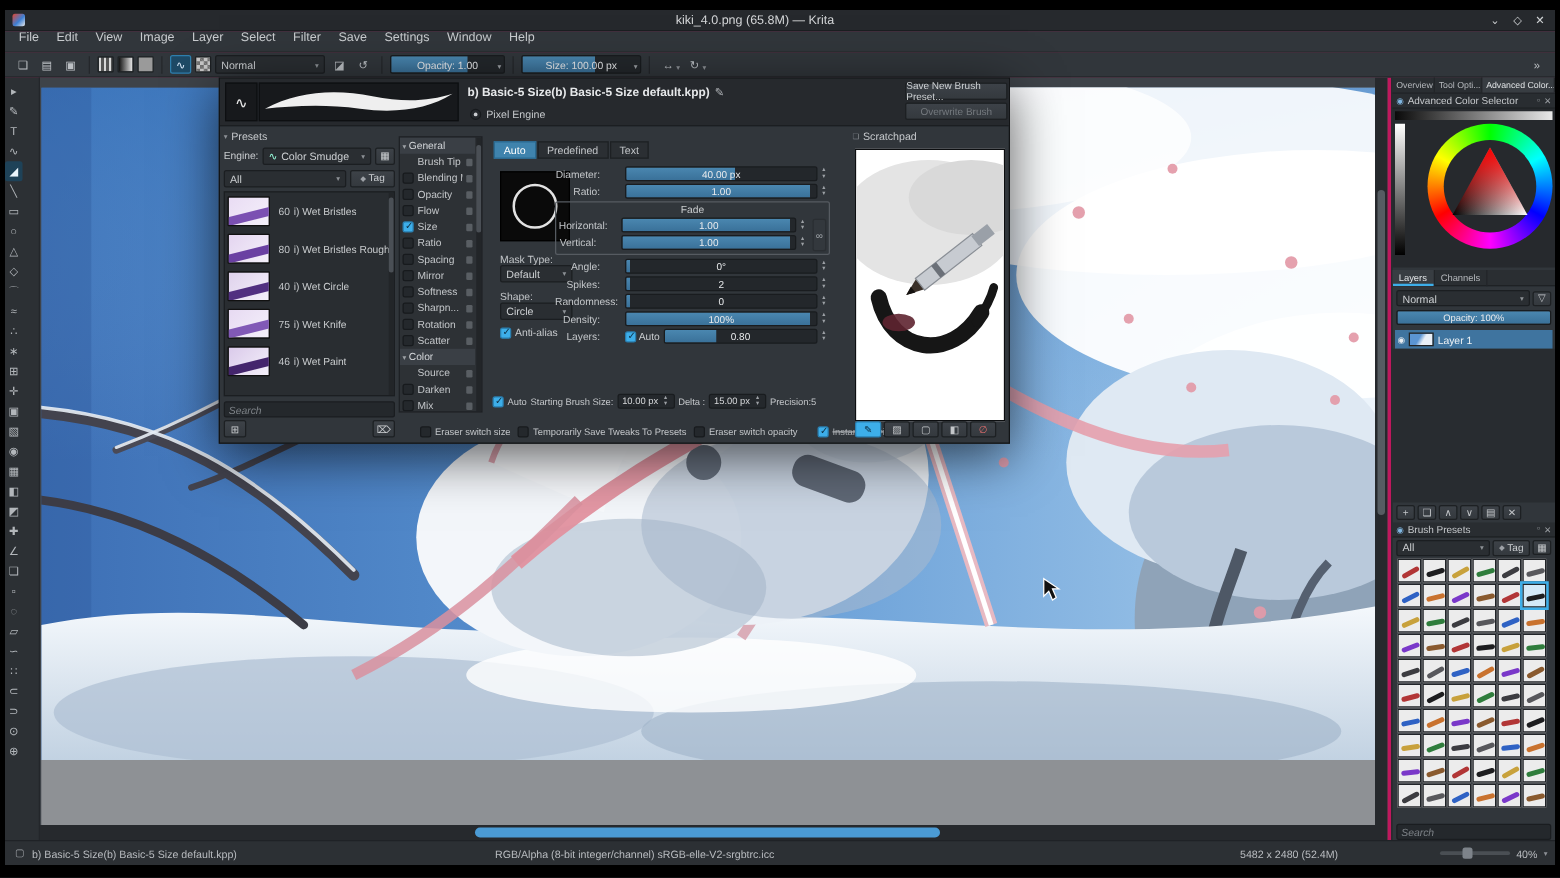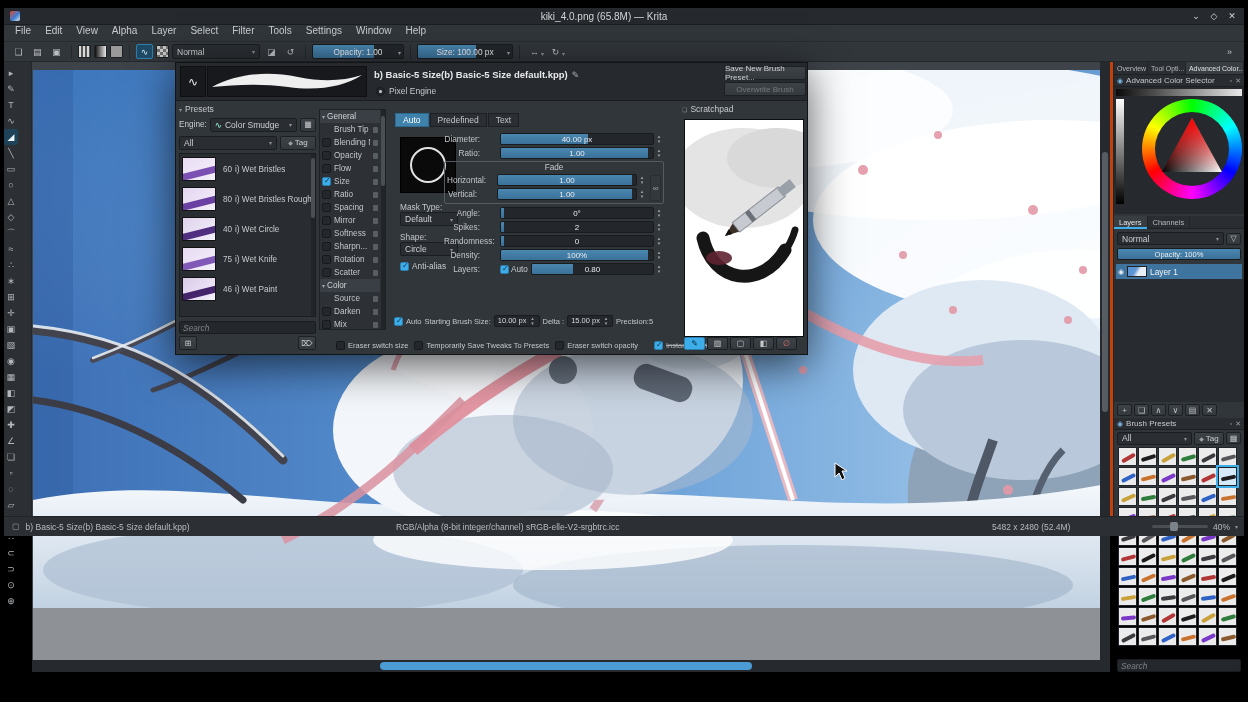--- a/index.html
+++ b/index.html
@@ -1,18 +1,18 @@
 <!DOCTYPE html>
 <html><head>
 <meta charset="utf-8">
 <style>
   *{margin:0;padding:0;box-sizing:border-box}
   html,body{width:1248px;height:702px;overflow:hidden;background:#000}
   body{font-family:"Liberation Sans",s sans-serif;font-family:"Liberation Sans",sans-serif;color:#c8cbce}
-  .screen{position:absolute;left:4px;top:8px;width:1240px;height:528px;background:#c2410c;font-size:10px}
+  .screen{position:absolute;left:4px;top:8px;width:1240px;height:684px;background:#be185d;font-size:10px}
 
   
   .titlebar{position:absolute;left:0;top:0;right:0;height:17px;background:#26292d;display:flex;align-items:center;border-bottom:1px solid #1b1e21}
   .app-icon{width:10px;height:10px;margin-left:6px;border-radius:2px;background:linear-gradient(135deg,#e4452f,#3d7fd4 55%,#e8e8e8)}
   .wtitle{flex:1;text-align:center;font-size:10px;color:#d4d6d8}
   .wincontrols{display:flex;margin-right:4px;gap:2px}
   .wincontrols span{width:16px;text-align:center;font-size:9px;color:#cfd2d4}
   .menubar{position:absolute;left:0;top:17px;right:0;height:17px;background:#31363b;display:flex;align-items:flex-start;padding-left:4px;border-bottom:1px solid #282c30}
   .menu-item{padding:0 7px;font-size:10px;color:#c8cbce}
   .toolbar{position:absolute;left:0;top:34px;right:0;height:20px;background:#31363b;border-bottom:1px solid #24272b;display:flex;align-items:center;gap:3px;padding:0 6px}
@@ -176,25 +176,25 @@
       <span>⌄</span>
       <span>◇</span>
       <span>✕</span>
     </div>
   </div>
 
   <div class="menubar" id="menubar">
       <div class="menu-item">File</div>
       <div class="menu-item">Edit</div>
       <div class="menu-item">View</div>
-      <div class="menu-item">Alpha</div>
+      <div class="menu-item">Image</div>
       <div class="menu-item">Layer</div>
       <div class="menu-item">Select</div>
       <div class="menu-item">Filter</div>
-      <div class="menu-item">Tools</div>
+      <div class="menu-item">Save</div>
       <div class="menu-item">Settings</div>
       <div class="menu-item">Window</div>
       <div class="menu-item">Help</div>
     </div>
 
   <div class="toolbar">
     <span id="tb-file" style="display:flex;gap:2px">
         <div class="tbtn">❏</div>
         <div class="tbtn">▤</div>
         <div class="tbtn">▣</div>

